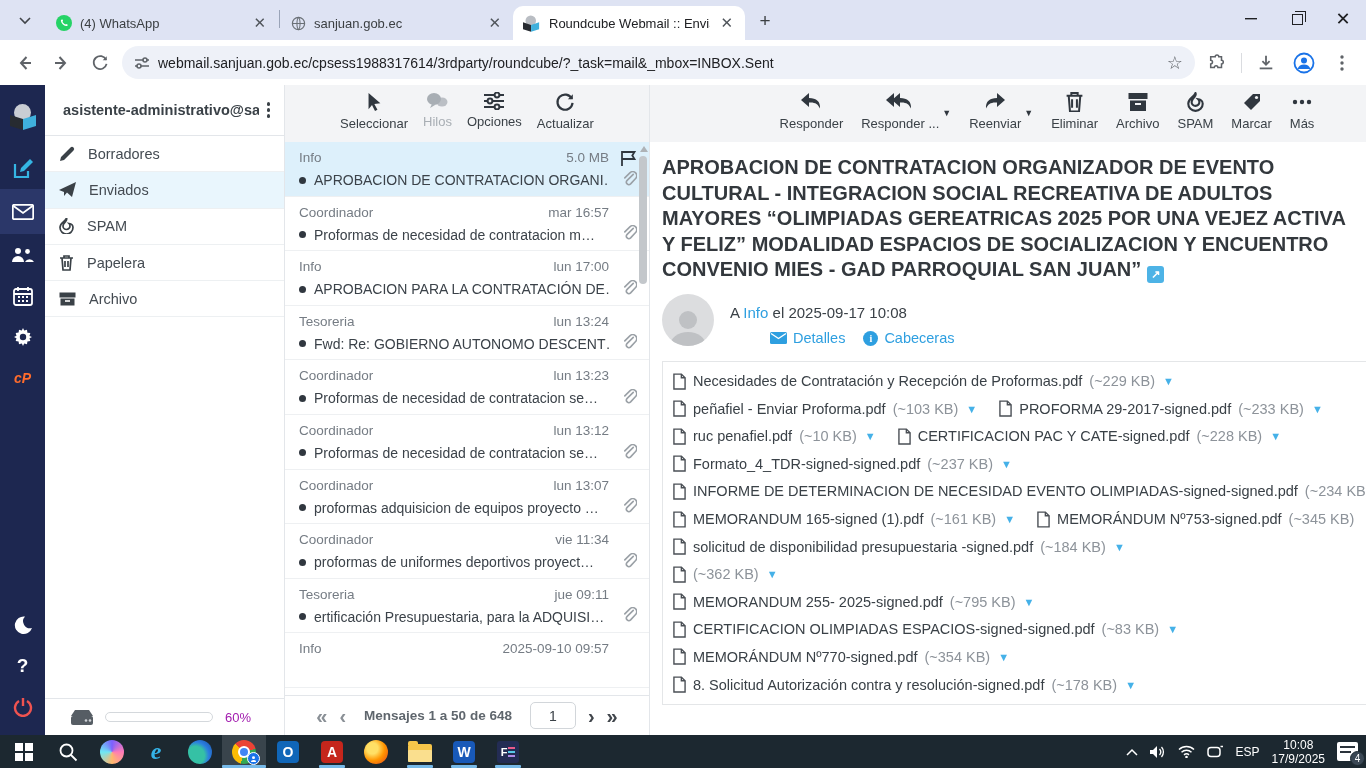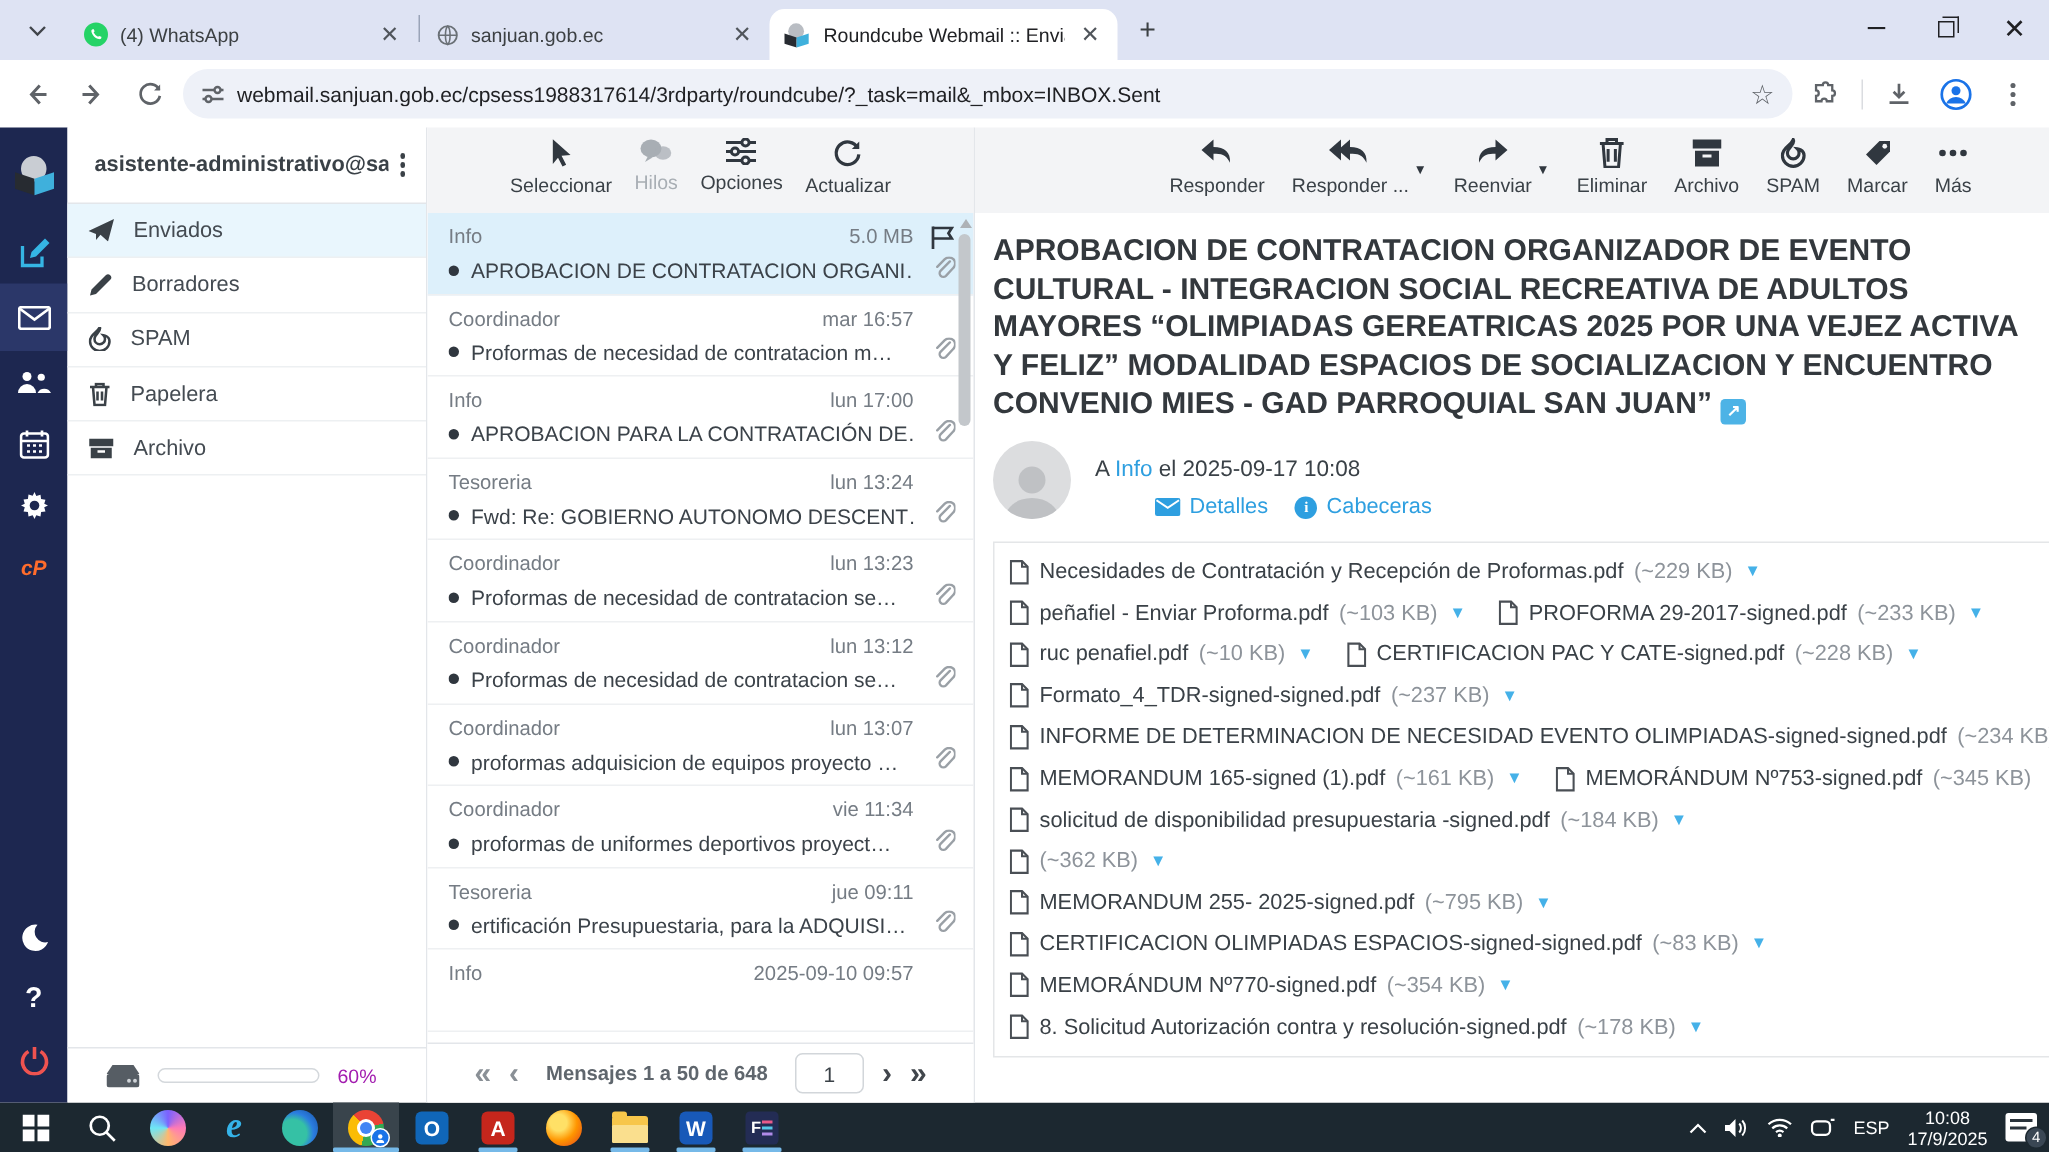--- a/index.html
+++ b/index.html
@@ -316,31 +316,31 @@
     <div class="foldercol">
       <div class="account">
         <span class="acct-mail">asistente-administrativo@sa...</span>
         <span class="kebab">
             <i></i>
             <i></i>
             <i></i>
           </span>
       </div>
       <div class="folders">
+        <div class="folder">
+          <svg width="16" height="16" viewBox="0 0 16 16">
+              <path d="M1 15l1-4 9.5-9.5a1.7 1.7 0 0 1 3 3L5 14z" fill="currentColor"></path>
+            </svg>
+          <span>Borradores</span>
+        </div>
         <div class="folder active">
           <svg width="17" height="15" viewBox="0 0 17 15">
               <path d="M0 8L17 0l-4 15-5-4.5L5 14v-4z" fill="currentColor"></path>
             </svg>
           <span>Enviados</span>
-        </div>
-        <div class="folder">
-          <svg width="16" height="16" viewBox="0 0 16 16">
-              <path d="M1 15l1-4 9.5-9.5a1.7 1.7 0 0 1 3 3L5 14z" fill="currentColor"></path>
-            </svg>
-          <span>Borradores</span>
         </div>
         <div class="folder">
           <svg width="15" height="16" viewBox="0 0 15 16">
               <path d="M7.5 0C9 3 4 4.5 4 8a3.5 3.5 0 0 0 7 0c0-1.5-1-2.5-1-2.5S14 6 14 9.5a6.5 6.5 0 1 1-13 0C1 4.5 6 4 7.5 0z" fill="none" stroke="currentColor" stroke-width="1.7"></path>
             </svg>
           <span>SPAM</span>
         </div>
         <div class="folder">
           <svg width="15" height="16" viewBox="0 0 15 16">
               <path d="M1 3h13M5 3V1h5v2M3 3l1 12h7l1-12M6 6v6M9 6v6" fill="none" stroke="currentColor" stroke-width="1.7"></path>

